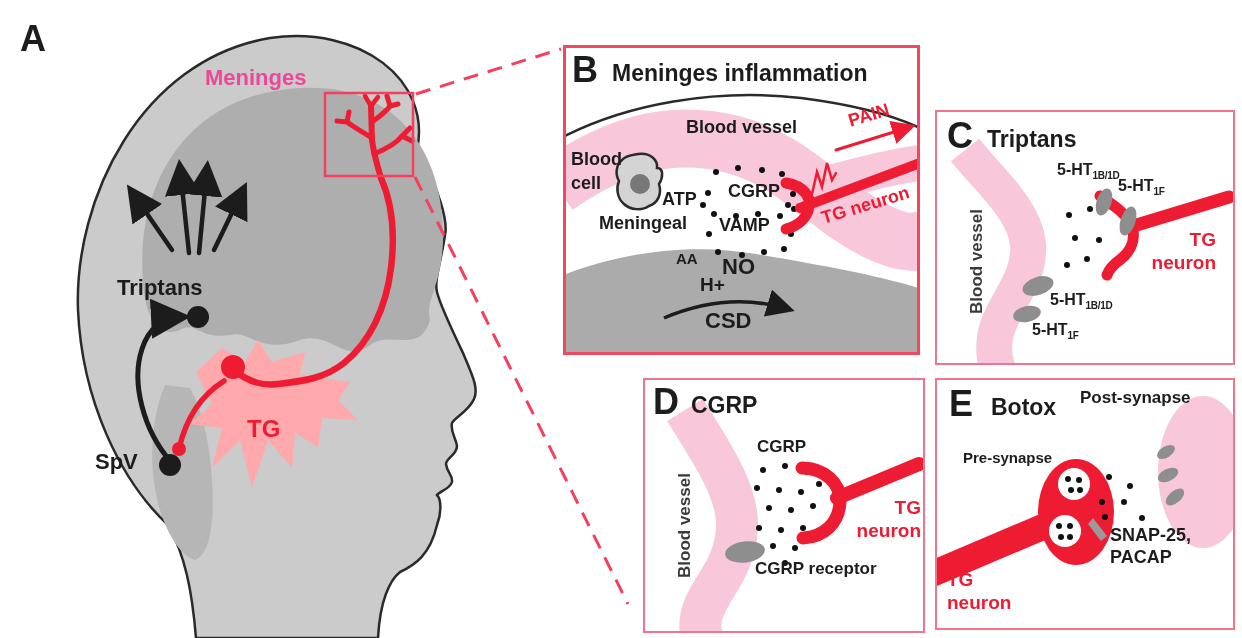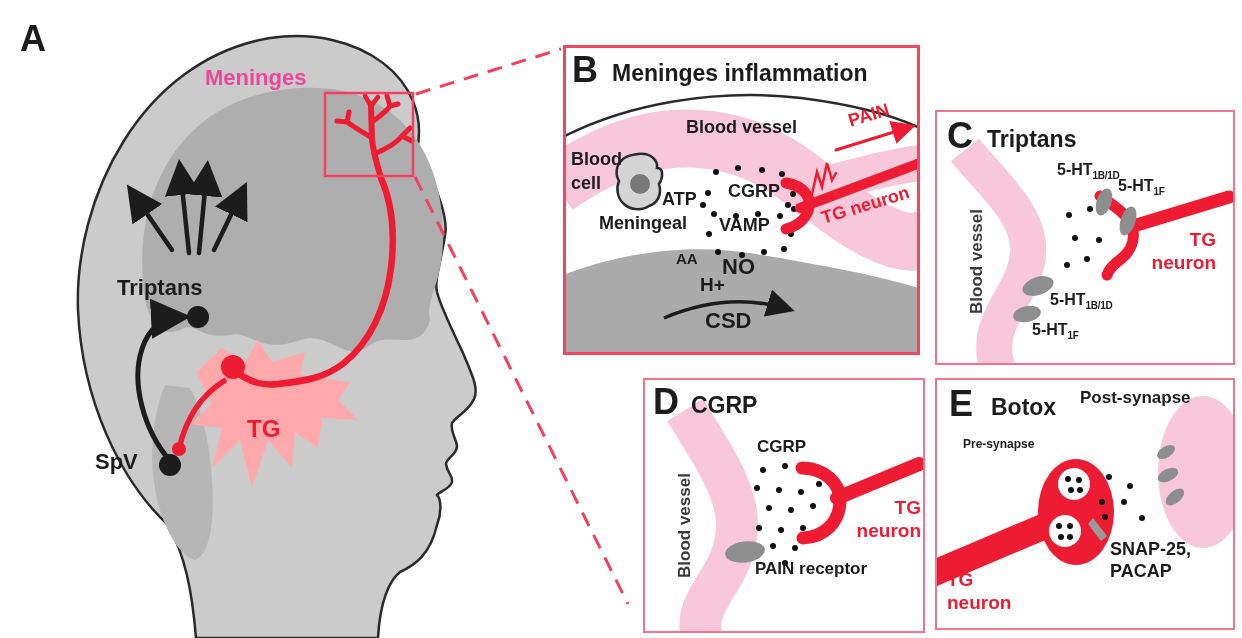--- a/index.html
+++ b/index.html
@@ -228,21 +228,21 @@
         <g stroke="#ee1c33" fill="none" stroke-linecap="round">
           <path d="M192 118 L274 84" stroke-width="14"></path>
           <path d="M157 88 C180 88 196 104 195 122 C194 143 179 157 158 158" stroke-width="13"></path>
         </g>
         <ellipse cx="100" cy="172" rx="20" ry="10.5" transform="rotate(-8 100 172)" fill="#8e8e8e"></ellipse>
       </svg>
       <div class="panel-letter" style="left:8px;top:4px">D</div>
       <div class="panel-title" style="left:46px;top:14px">CGRP</div>
       <div class="vtext" style="left:30px;top:198px">Blood vessel</div>
       <div class="lbl" style="left:112px;top:58px;font-size:17px">CGRP</div>
-      <div class="lbl" style="left:110px;top:180px;font-size:17px">PAIN receptor</div>
+      <div class="lbl" style="left:110px;top:180px;font-size:17px">CGRP receptor</div>
       <div class="tgblock r-align" style="left:192px;top:116px;width:84px">
           <span style="display:block">TG</span>
           <span style="display:block">neuron</span>
         </div>
     </div>
   </div>
 
   <div class="panel panel-e">
     <div class="clip">
       <svg width="296" height="248" viewBox="0 0 296 248">
@@ -276,22 +276,22 @@
             <circle cx="193" cy="106" r="3"></circle>
             <circle cx="187" cy="122" r="3"></circle>
           <circle cx="165" cy="122" r="3"></circle>
             <circle cx="168" cy="137" r="3"></circle>
             <circle cx="205" cy="138" r="3"></circle>
         </g>
       </svg>
       <div class="panel-letter" style="left:12px;top:6px">E</div>
       <div class="panel-title" style="left:54px;top:16px">Botox</div>
       <div class="lbl" style="left:143px;top:9px;font-size:17px">Post-synapse</div>
-      <div class="lbl" style="left:26px;top:58px;font-size:12px">Pre-synapse</div>
-      <div class="lbl" style="left:173px;top:158px;line-height:22px">
+      <div class="lbl" style="left:26px;top:70px;font-size:15px">Pre-synapse</div>
+      <div class="lbl" style="left:173px;top:144px;line-height:22px">
           <span style="display:block">SNAP-25,</span>
           <span style="display:block">PACAP</span>
         </div>
       <div class="tgblock" style="left:10px;top:188px">
           <span style="display:block">TG</span>
           <span style="display:block">neuron</span>
         </div>
     </div>
   </div>
 

